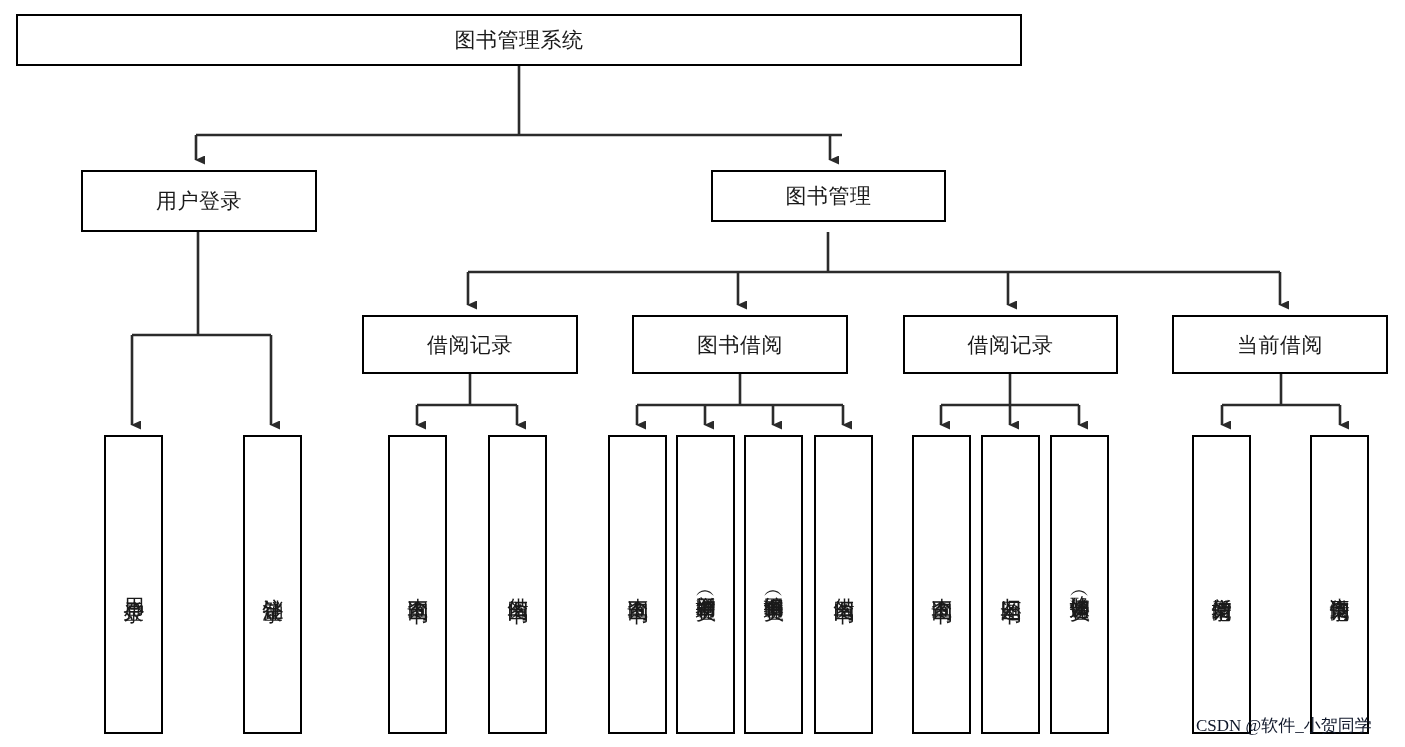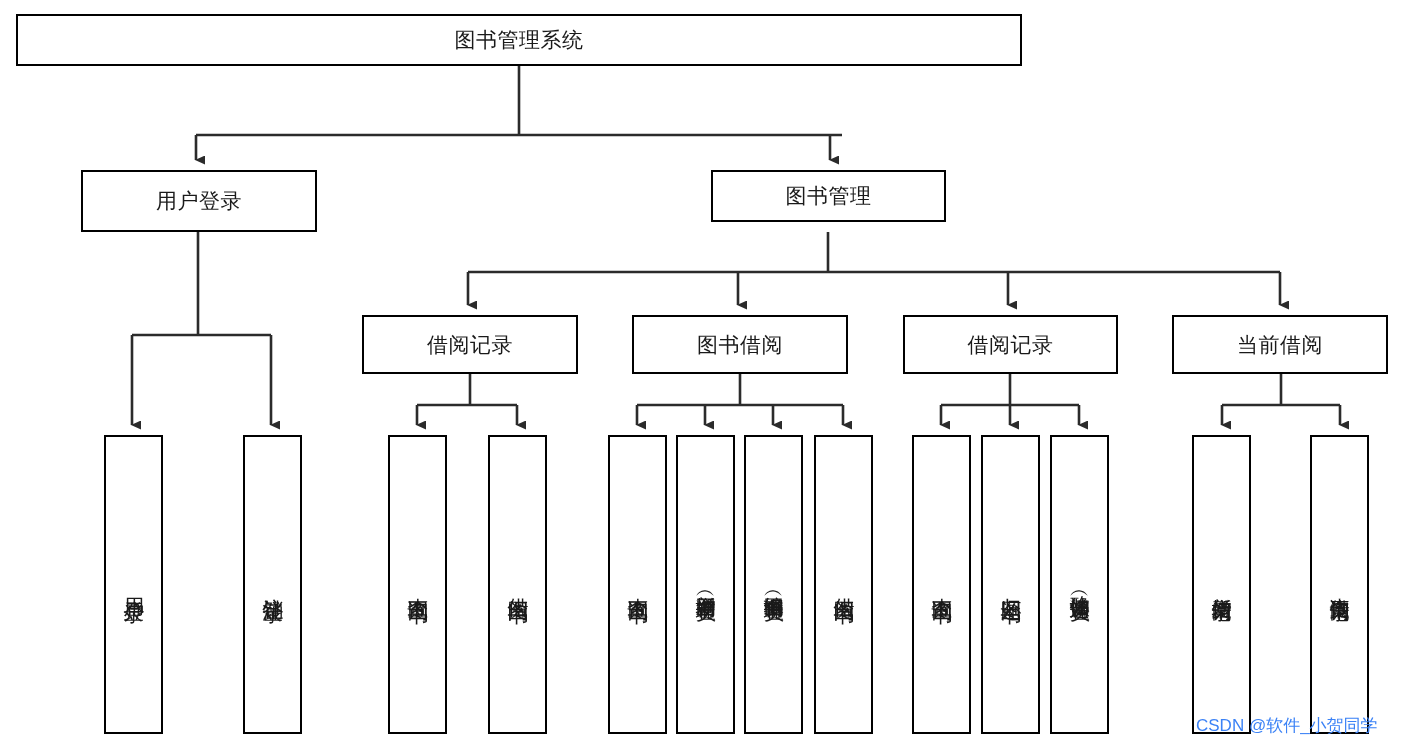--- a/index.html
+++ b/index.html
@@ -53,23 +53,24 @@
   }
   .node-v.tall {
     font-size: 20px;
     letter-spacing: 1px;
   }
   #watermark {
     position: absolute;
     left: 1196px;
     top: 714px;
     font-size: 17px;
-    color: #3b82f6;
+    color: #0f172a;
     white-space: nowrap;
     user-select: none;
+    font-family: Liberation Serif, serif;
   }
 </style>
 </head>
 <body>
 
 <div id="diagram-root">
 
   <svg id="edges-layer" viewBox="0 0 1405 747" xmlns="http://www.w3.org/2000/svg">
     <defs>
       <marker id="arrowhead" markerWidth="9" markerHeight="10" refX="4.5" refY="9" orient="auto" markerUnits="userSpaceOnUse">

